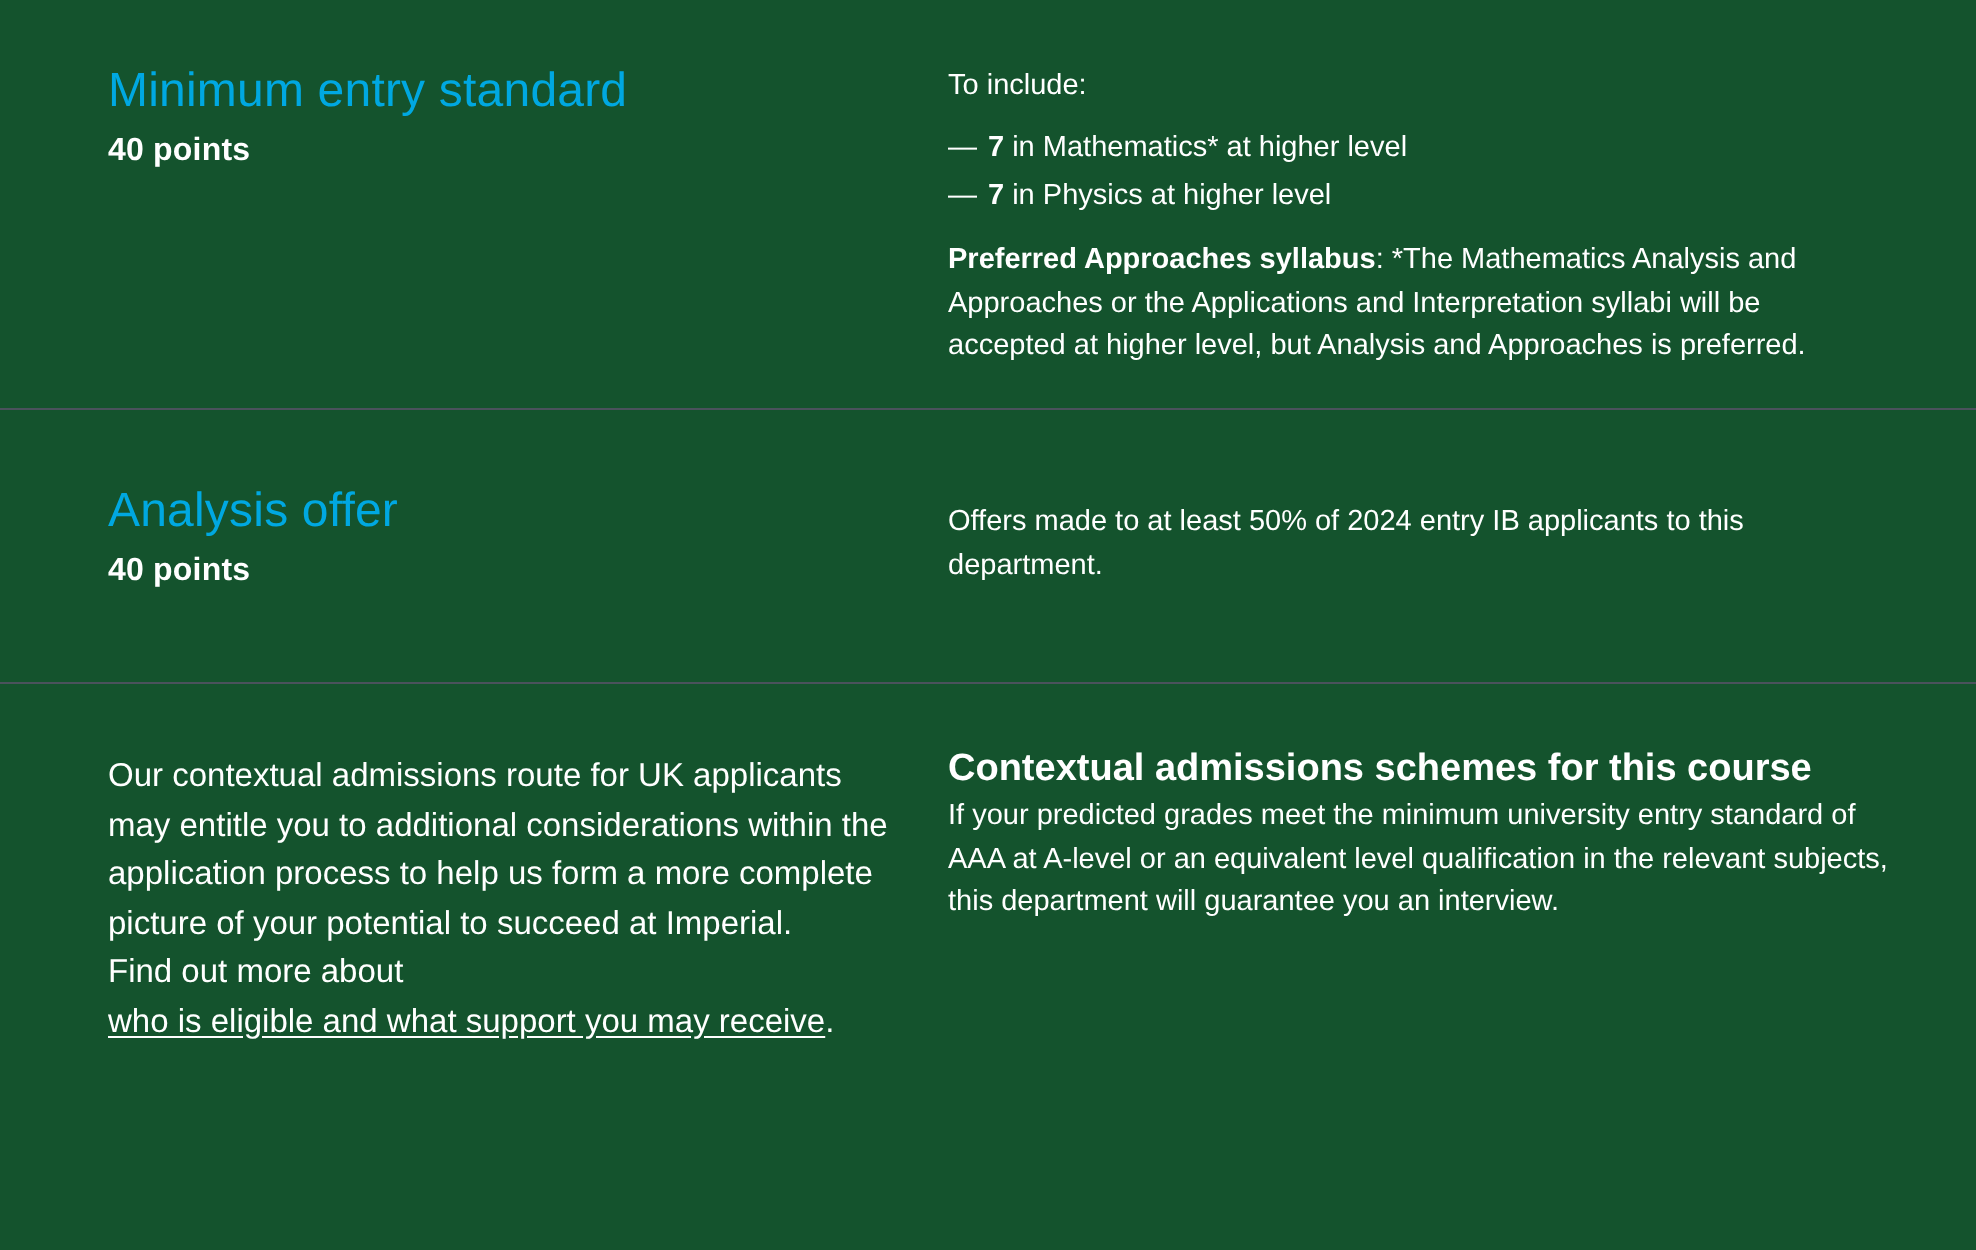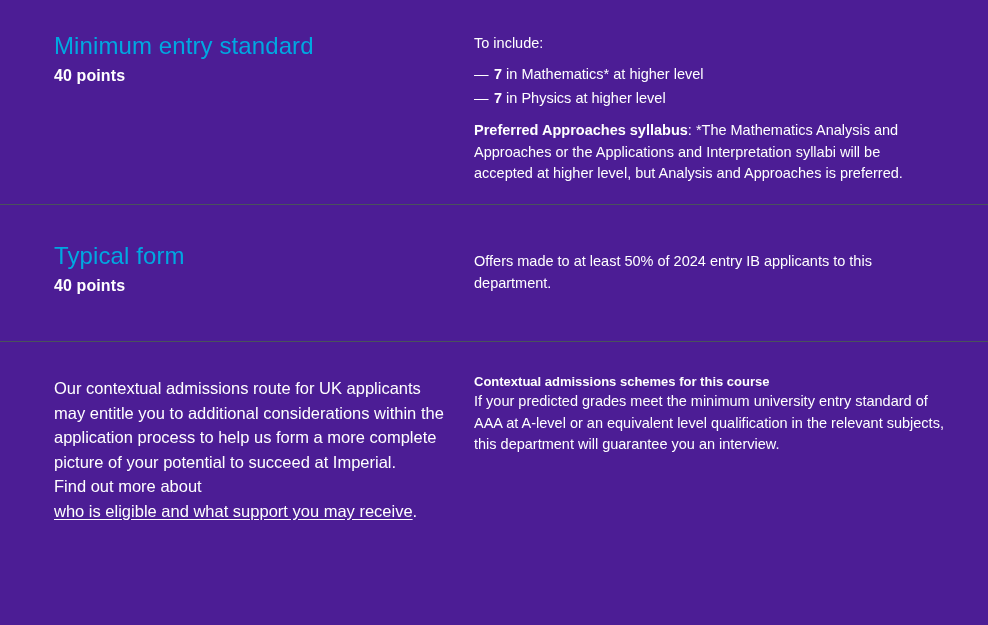--- a/index.html
+++ b/index.html
@@ -9,21 +9,21 @@
   }
   body {
     width: 988px;
     height: 625px;
     font-family: "Liberation Sans", sans-serif;
     overflow: hidden;
   }
   .page {
     width: 988px;
     height: 625px;
-    background: #4c1d95;
+    background: #14532d;
     color: #ffffff;
     box-sizing: border-box;
     position: relative;
     overflow: hidden;
   }
   .row {
     display: flex;
     box-sizing: border-box;
     padding: 0 0 0 0;
     border-bottom: 1px solid #4a525c;
@@ -119,21 +119,21 @@
     margin-top: 0;
   }
   .wp-link {
     color: #ffffff;
     text-decoration: underline;
     text-underline-offset: 2px;
     margin-top: 24px;
   }
   .ctx-head {
     font-weight: bold;
-    font-size: 13px;
+    font-size: 19px;
     margin-bottom: 2px;
   }
   .ctx-body {
     font-size: 14.5px;
     line-height: 21.5px;
     max-width: 470px;
   }
 </style>
 </head>
 <body>
@@ -158,21 +158,21 @@
         </li>
       </ul>
       <div class="pref-block">
         <span class="pref-label">Preferred Approaches syllabus</span><span>: *The Mathematics Analysis and Approaches or the Applications and Interpretation syllabi will be accepted at higher level, but Analysis and Approaches is preferred.</span>
       </div>
     </div>
   </div>
 
   <div class="row row-2">
     <div class="col-left">
-      <h2 class="section-title">Typical form</h2>
+      <h2 class="section-title">Analysis offer</h2>
       <div class="points">40 points</div>
     </div>
     <div class="col-right">
       <div class="offer-text">Offers made to at least 50% of 2024 entry IB applicants to this department.</div>
     </div>
   </div>
 
   <div class="row row-3">
     <div class="col-left">
       <div class="wp-body">Our contextual admissions route for UK applicants may entitle you to additional considerations within the application process to help us form a more complete picture of your potential to succeed at Imperial.</div>

